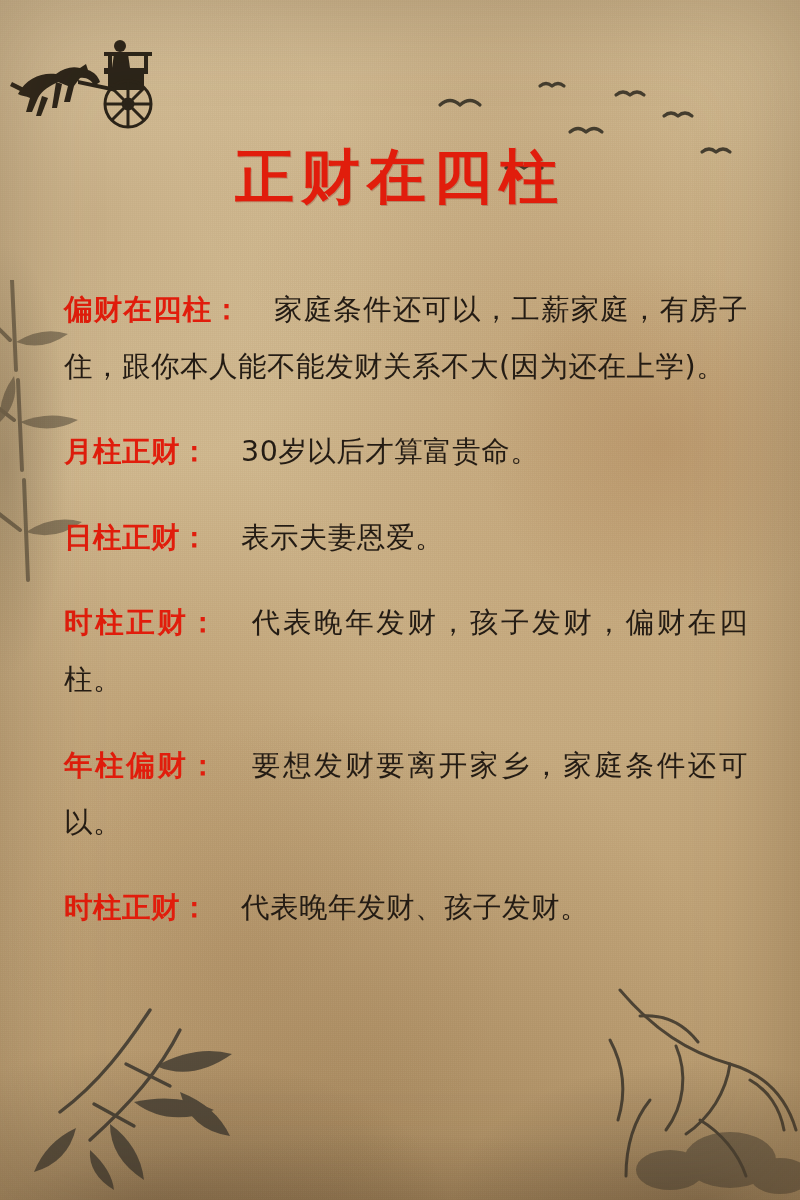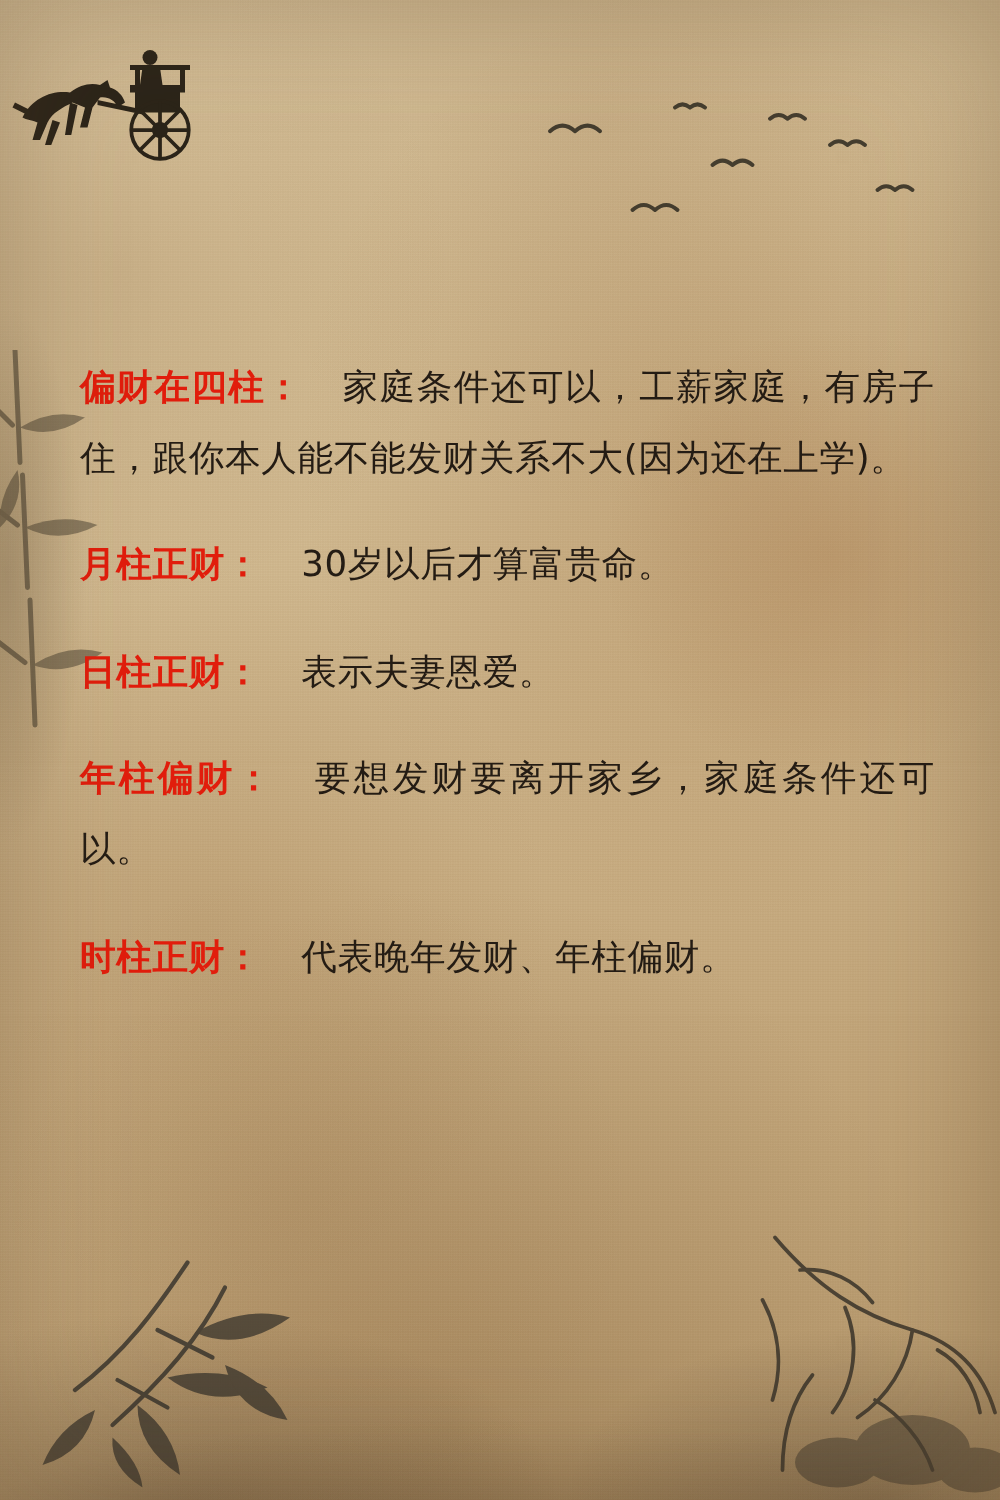--- a/index.html
+++ b/index.html
@@ -207,33 +207,37 @@
       <path d="M70 120 C54 140 46 166 46 196"></path>
       <path d="M30 60 C44 86 46 114 38 140"></path>
     </g>
     <g fill="#3a342a" opacity="0.55">
       <ellipse cx="150" cy="180" rx="46" ry="28"></ellipse>
       <ellipse cx="90" cy="190" rx="34" ry="20"></ellipse>
       <ellipse cx="200" cy="196" rx="30" ry="18"></ellipse>
     </g>
   </svg>
 
+  <div class="title">正财在四柱</div>
 
   <div class="content">
     <p class="entry">
       <span class="label">偏财在四柱：</span><span class="body-text">家庭条件还可以，工薪家庭，有房子住，跟你本人能不能发财关系不大(因为还在上学)。</span>
     </p>
     <p class="entry">
       <span class="label">月柱正财：</span><span class="body-text">30岁以后才算富贵命。</span>
     </p>
     <p class="entry">
       <span class="label">日柱正财：</span><span class="body-text">表示夫妻恩爱。</span>
     </p>
     <p class="entry">
+      <span class="label">时柱正财：</span><span class="body-text">代表晚年发财，孩子发财，偏财在四柱。</span>
+    </p>
+    <p class="entry">
       <span class="label">年柱偏财：</span><span class="body-text">要想发财要离开家乡，家庭条件还可以。</span>
     </p>
     <p class="entry">
-      <span class="label">时柱正财：</span><span class="body-text">代表晚年发财、年柱偏财。</span>
+      <span class="label">时柱正财：</span><span class="body-text">代表晚年发财、孩子发财。</span>
     </p>
   </div>
 
   <div class="vignette"></div>
 </div>
 
 </body></html>

